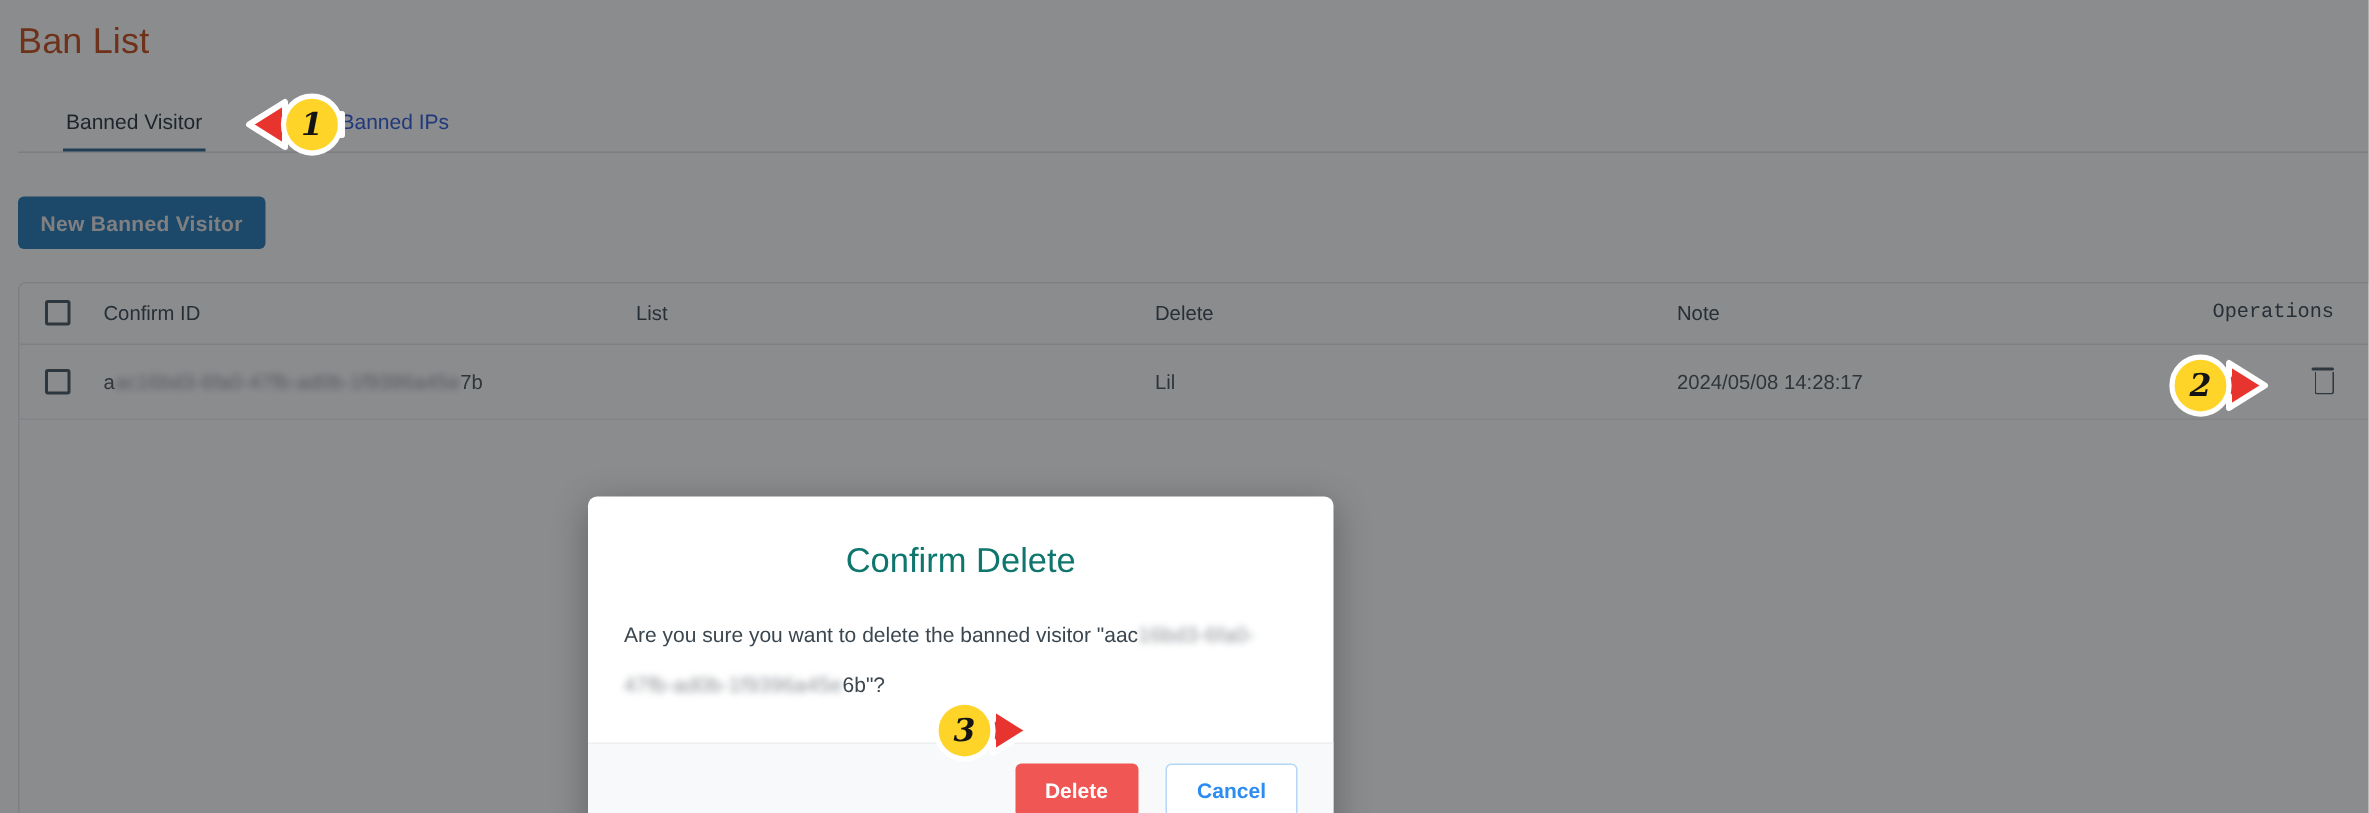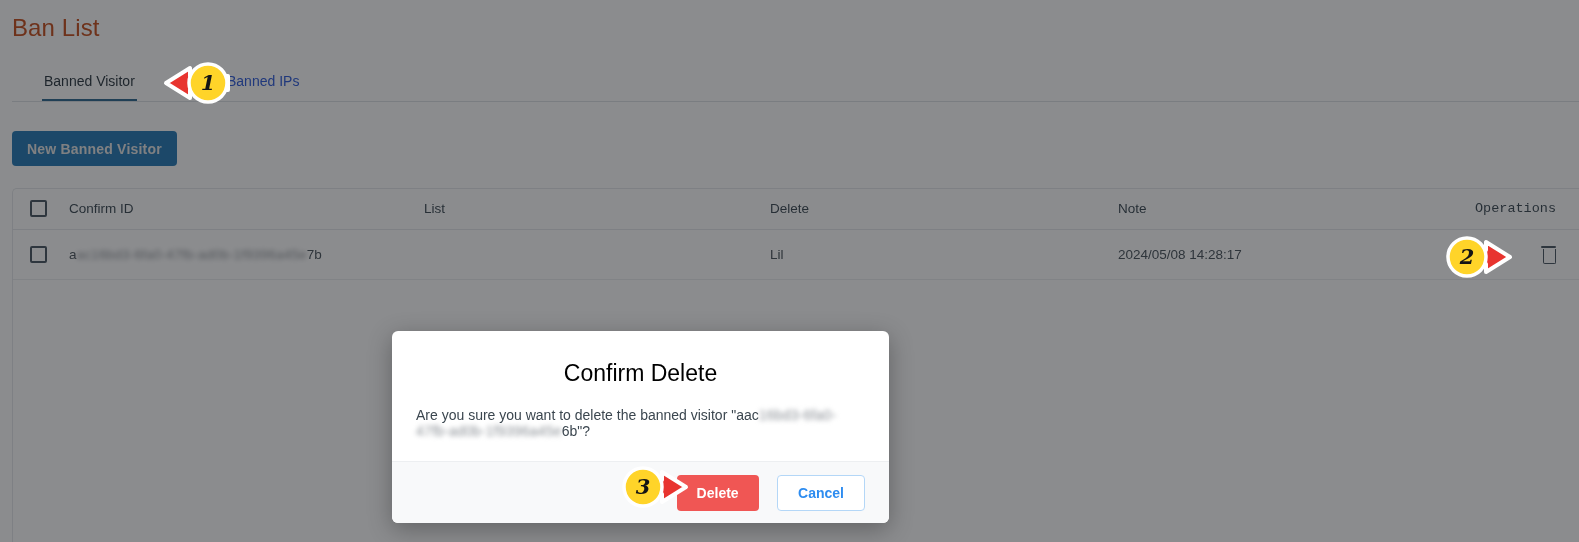--- a/index.html
+++ b/index.html
@@ -168,28 +168,28 @@
     background: #ffffff;
     border-radius: 6px;
     box-shadow: 0 6px 24px rgba(0,0,0,0.30);
     overflow: hidden;
   }
   .dlg-title {
     padding: 26px 24px 0 24px;
     text-align: center;
     font-size: 23px;
     font-weight: 400;
-    color: #000000;
+    color: #0f766e;
     line-height: 32px;
   }
   .dlg-body {
     padding: 18px 24px 22px 24px;
     font-size: 14px;
     color: #3b464f;
-    line-height: 16px;
+    line-height: 33px;
   }
   .dlg-footer {
     background: #f8f9fa;
     border-top: 1px solid #edeff1;
     padding: 13px 24px;
     text-align: right;
     height: 62px;
   }
   .btn-danger {
     height: 36px;

